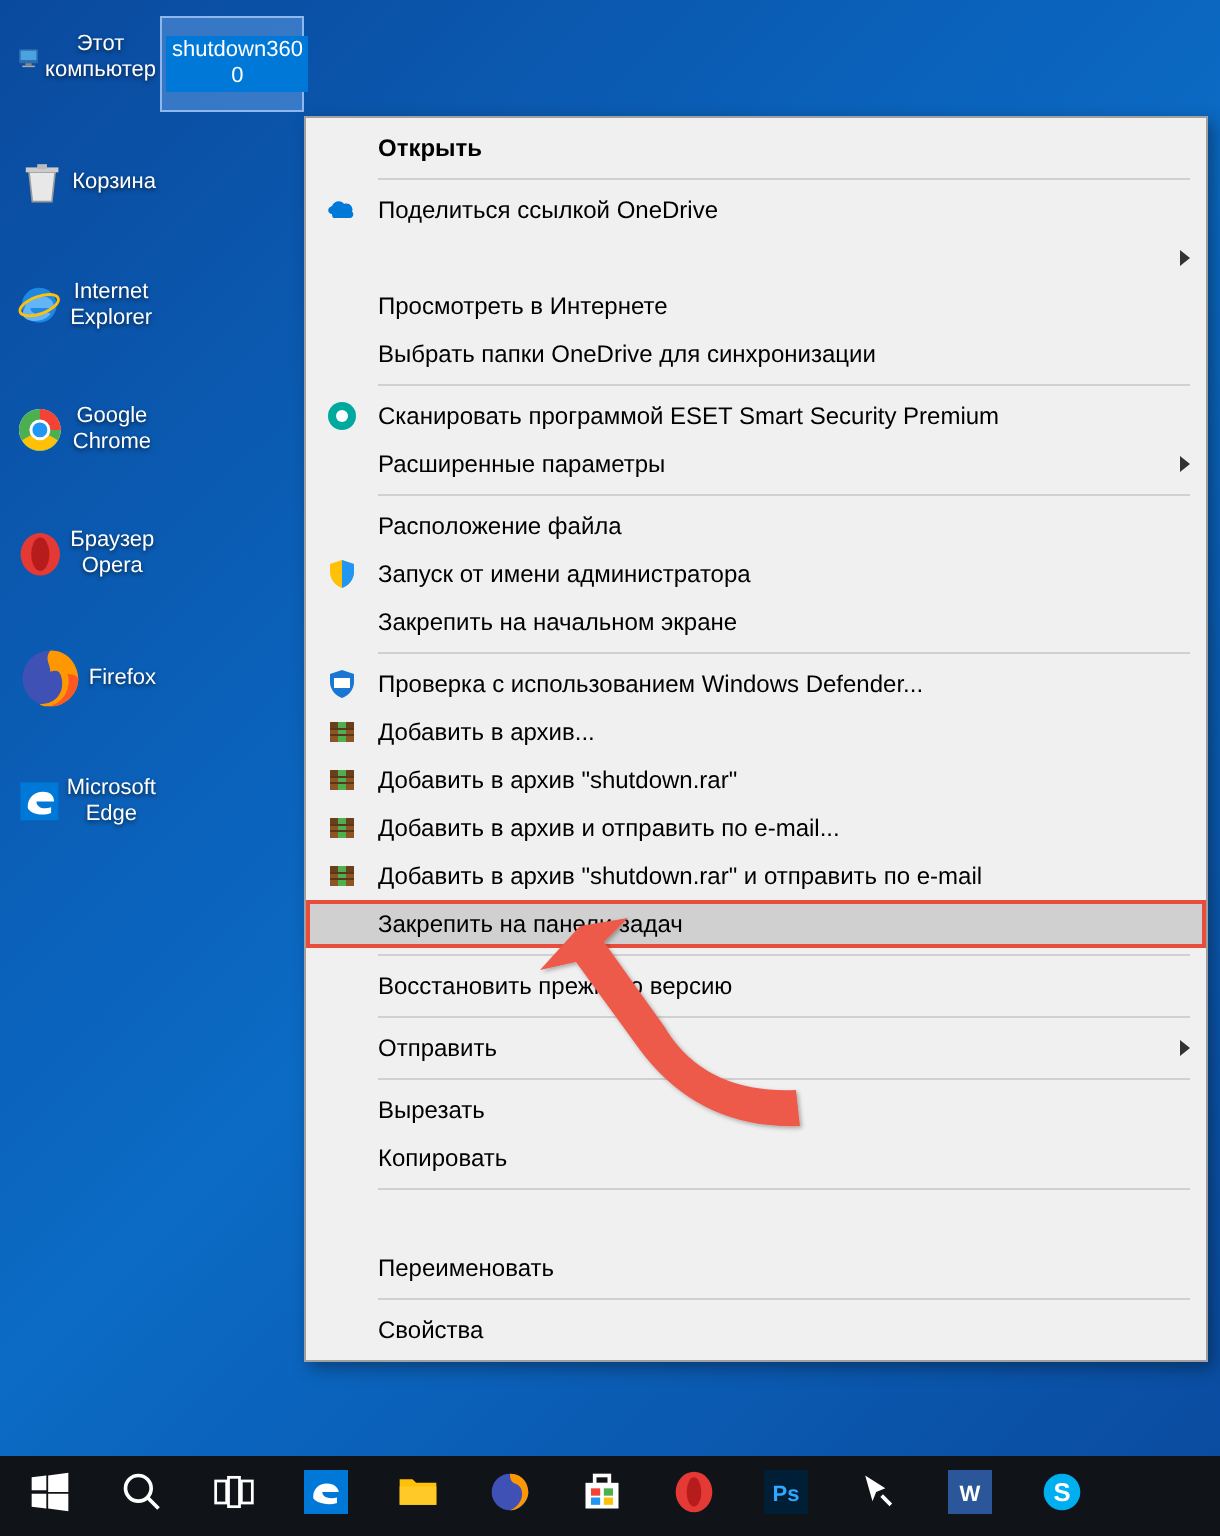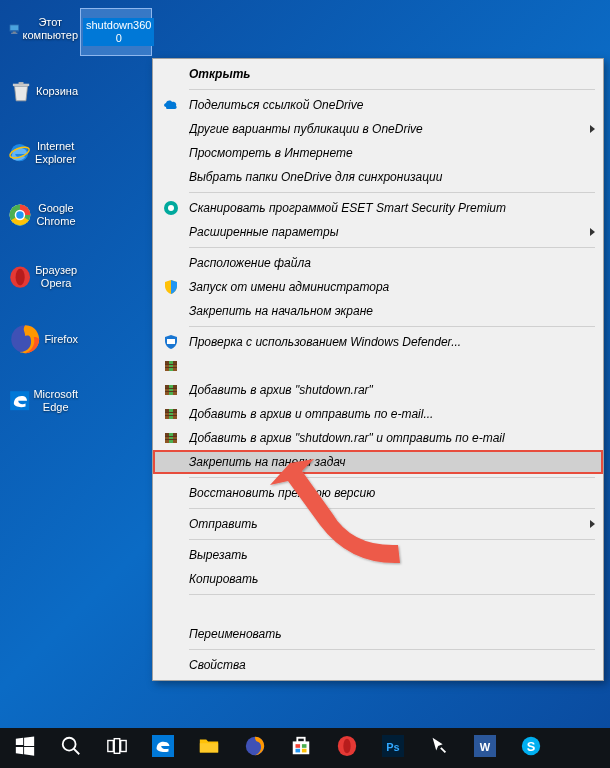--- a/index.html
+++ b/index.html
@@ -13,21 +13,21 @@
 .di .lbl { font-size:11px; color:#fff; text-align:center; line-height:1.15; text-shadow:0 1px 2px rgba(0,0,0,.6); }
 
 .shortcut { position:absolute; left:80px; top:8px; width:72px; padding:2px; background:rgba(100,160,230,.5); border:1px solid rgba(180,210,255,.7); display:flex; flex-direction:row; align-items:center; }
 .shortcut .ic { width:42px; height:42px; background:#fff; position:relative; display:flex; align-items:center; justify-content:center; }
 .shortcut .lbl { font-size:11px; color:#fff; background:#0078d7; padding:1px 3px; text-align:center; line-height:1.15; }
 
 .ctx { position:absolute; left:152px; top:58px; width:452px; background:#f0f0f0; border:1px solid #a0a0a0; box-shadow:3px 3px 8px rgba(0,0,0,.35); font-size:12px; color:#000; padding:3px 0; }
 .mi { display:flex; align-items:center; height:24px; padding:0 28px 0 8px; position:relative; }
 .mi.hl { background:#d0d0d0; outline:2px solid #e74c3c; outline-offset:-2px; }
 .mi .mic { width:20px; height:16px; margin-right:8px; display:flex; align-items:center; justify-content:center; }
-.mi .mlbl { flex:1; white-space:nowrap; overflow:hidden;font-style:italic; }
+.mi .mlbl { flex:1; white-space:nowrap; overflow:hidden; }
 .mi.bold .mlbl { font-weight:600; }
 .mi .arr { position:absolute; right:8px; top:50%; margin-top:-4px; width:0; height:0; border-top:4px solid transparent; border-bottom:4px solid transparent; border-left:5px solid #333; }
 .sep { height:1px; background:#d0d0d0; margin:3px 8px 3px 36px; }
 
 .arrow-ptr { position:absolute; left:260px; top:455px; pointer-events:none; }
 
 .taskbar { position:absolute; left:0; right:0; bottom:0; height:40px; background:#101418; display:flex; align-items:center; padding:0 2px; }
 .tb { width:46px; height:36px; display:flex; align-items:center; justify-content:center; }
 .tb svg { width:22px; height:22px; }
 </style>
@@ -139,21 +139,20 @@
     <div class="mi">
       <span class="mic">
         <svg width="16" height="16" viewBox="0 0 16 16">
           <path d="M3 10c-2 0-3-3 0-4 1-3 5-3 6-1 3-1 5 2 4 4 1 0 1 3-1 3H4c-1 0-1-2-1-2z" fill="#0078d7"></path>
         </svg>
       </span>
       <span class="mlbl">Поделиться ссылкой OneDrive</span>
     </div>
     <div class="mi">
       <span class="mic"></span>
-      <span class="mlbl">Другие варианты публикации в OneDrive</span>
       <span class="arr"></span>
     </div>
     <div class="mi">
       <span class="mic"></span>
       <span class="mlbl">Просмотреть в Интернете</span>
     </div>
     <div class="mi">
       <span class="mic"></span>
       <span class="mlbl">Выбрать папки OneDrive для синхронизации</span>
     </div>
@@ -203,20 +202,21 @@
     <div class="mi">
       <span class="mic">
         <svg width="16" height="16" viewBox="0 0 16 16">
           <rect x="2" y="3" width="12" height="10" fill="#8d5524"></rect>
           <rect x="2" y="3" width="12" height="3" fill="#6b3e1c"></rect>
           <rect x="6" y="3" width="4" height="10" fill="#4caf50"></rect>
           <rect x="2" y="6" width="12" height="1" fill="#5a361a"></rect>
           <rect x="2" y="9" width="12" height="1" fill="#5a361a"></rect>
         </svg>
       </span>
+      <span class="mlbl">Добавить в архив...</span>
     </div>
     <div class="mi">
       <span class="mic">
         <svg width="16" height="16" viewBox="0 0 16 16">
           <rect x="2" y="3" width="12" height="10" fill="#8d5524"></rect>
           <rect x="2" y="3" width="12" height="3" fill="#6b3e1c"></rect>
           <rect x="6" y="3" width="4" height="10" fill="#4caf50"></rect>
           <rect x="2" y="6" width="12" height="1" fill="#5a361a"></rect>
           <rect x="2" y="9" width="12" height="1" fill="#5a361a"></rect>
         </svg>

